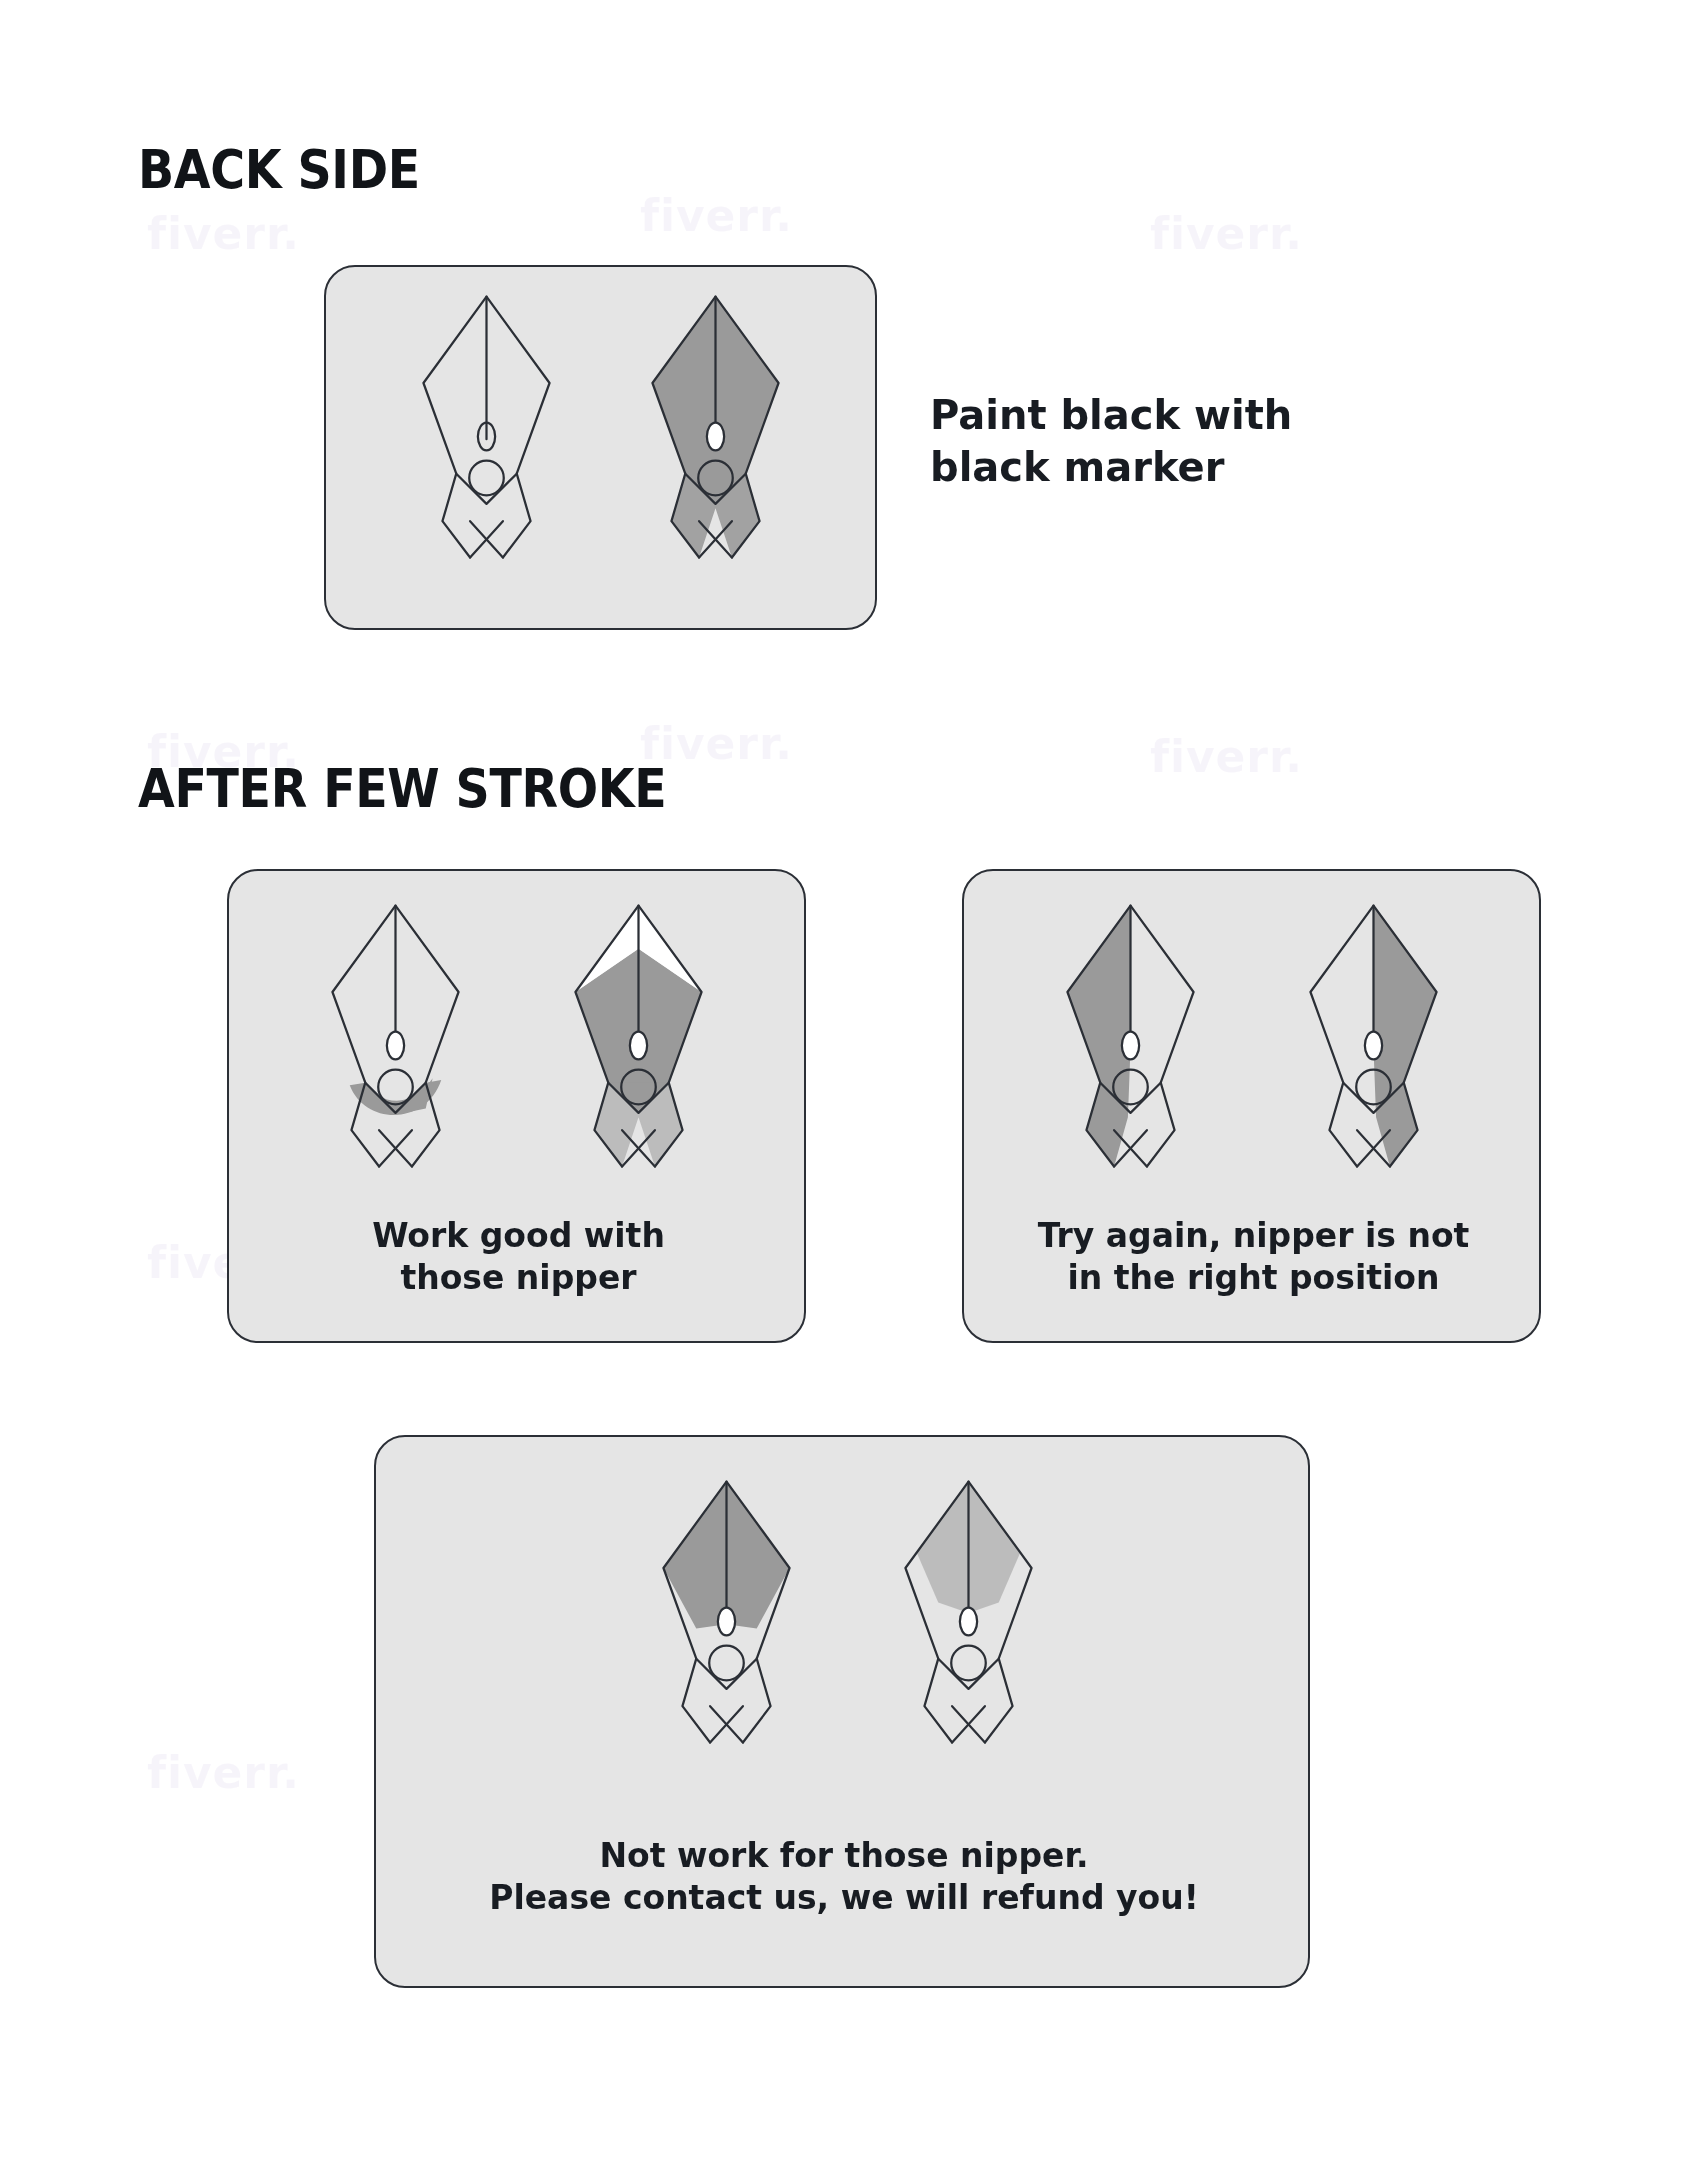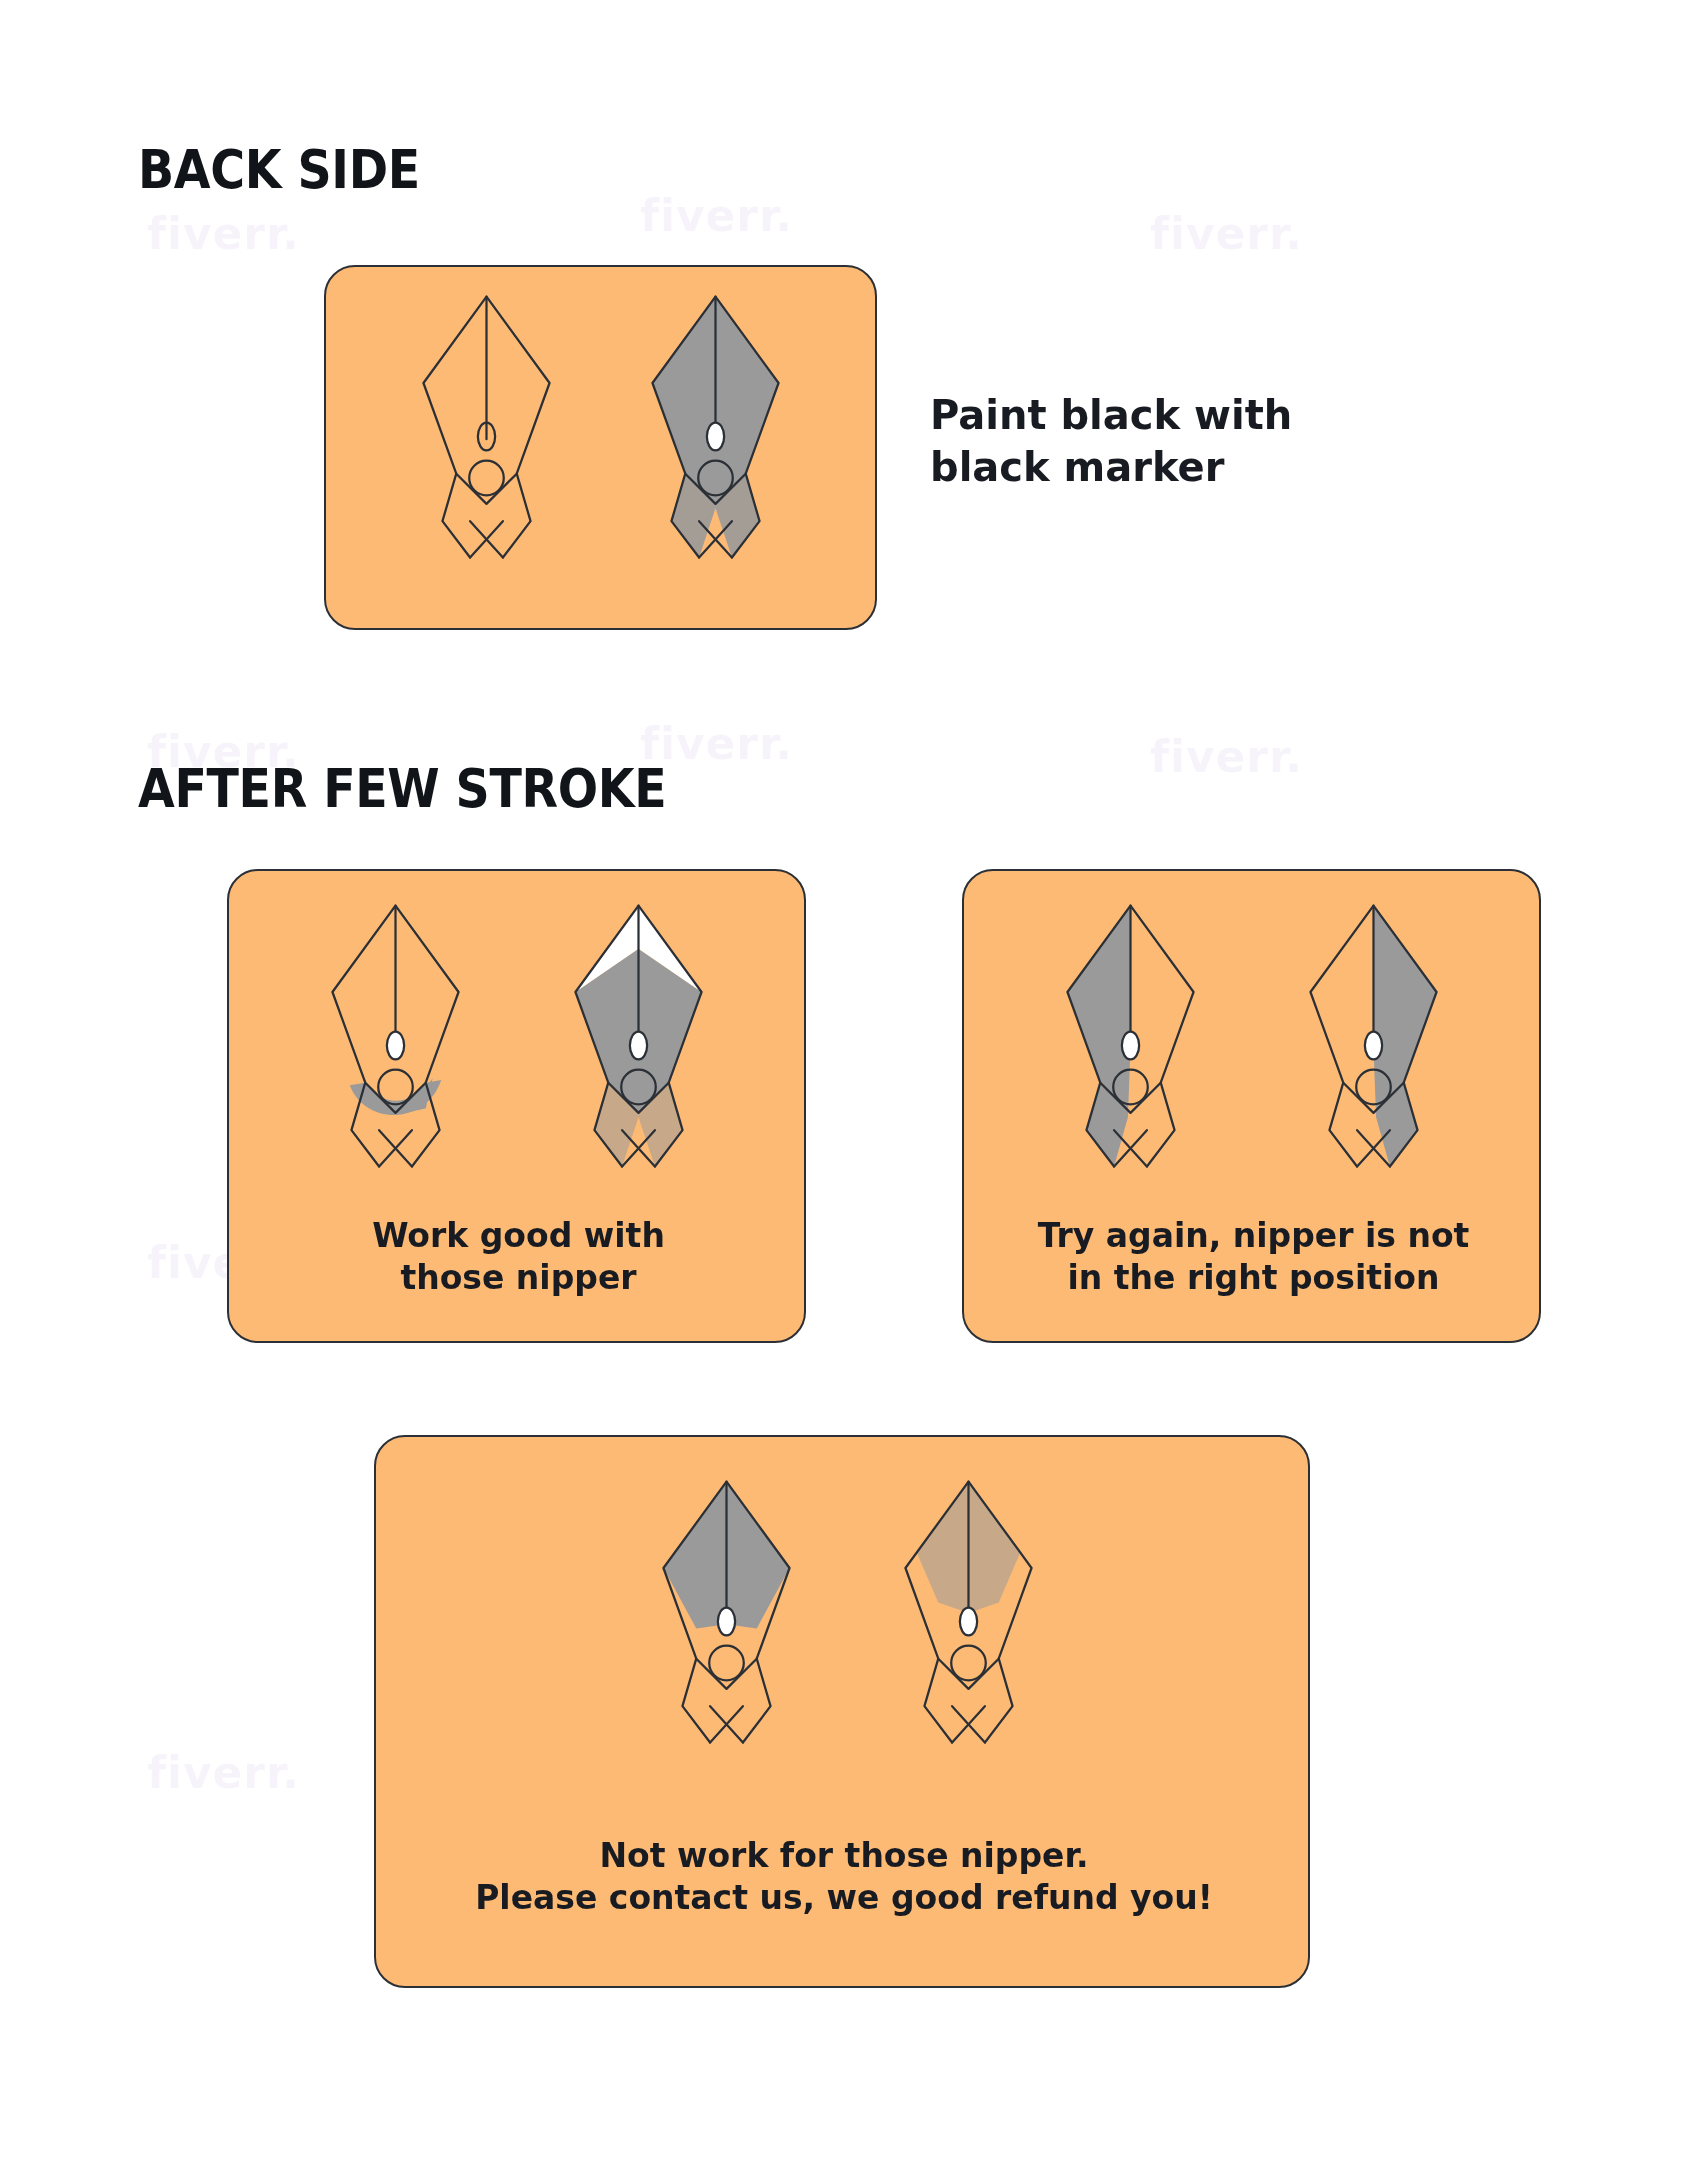--- a/index.html
+++ b/index.html
@@ -49,21 +49,21 @@
     color: #111418;
     transform: scaleX(0.88);
     transform-origin: left center;
     white-space: nowrap;
   }
 
   .card {
     position: absolute;
     border: 2.2px solid #2b2f36;
     border-radius: 31px;
-    background: #fdba74;
+    background: #e5e5e5;
     box-sizing: border-box;
   }
 
   .caption {
     position: absolute;
     font-family: "DejaVu Sans", sans-serif;
     font-weight: 700;
     font-size: 33px;
     line-height: 1.28;
     color: #181c22;
@@ -238,17 +238,17 @@
         <path d="M80 215 L64 270 L96 312"></path>
         <path d="M150 215 L166 270 L134 312"></path>
         <path d="M96 312 L134 270"></path>
         <path d="M134 312 L96 270"></path>
         <ellipse cx="115" cy="172" rx="10" ry="16" fill="#ffffff"></ellipse>
         <circle cx="115" cy="220" r="20" fill="none"></circle>
       </g>
     </svg>
 
     <div class="caption" style="left:0; top:398px; width:936px;">Not work for those nipper.
-Please contact us, we good refund you!</div>
+Please contact us, we will refund you!</div>
   </div>
 
 </div>
 
 
 </body></html>

